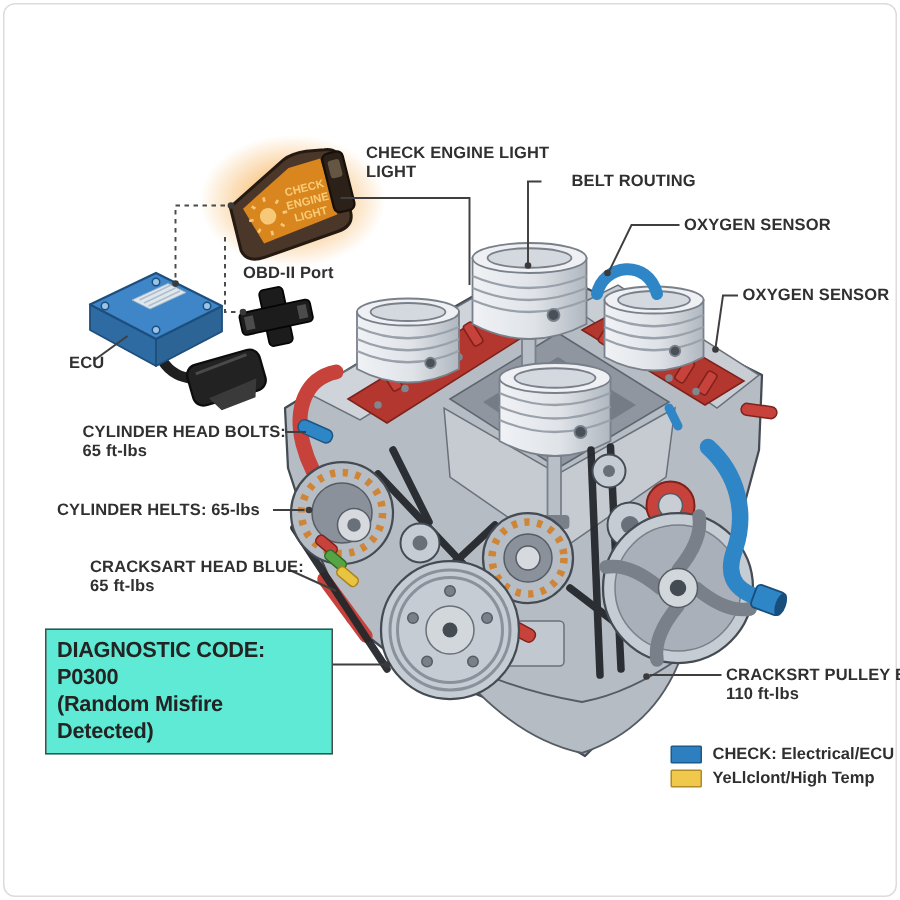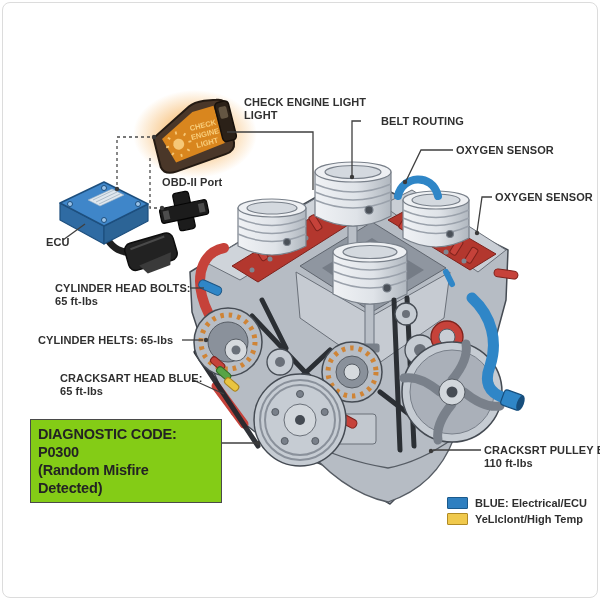--- a/index.html
+++ b/index.html
@@ -7,21 +7,21 @@
          font-family:"Liberation Sans",sans-serif;}
   .frame{position:absolute;left:2px;top:2px;right:2px;bottom:2px;border:1px solid #dcdcdc;
          border-radius:8px;pointer-events:none;}
   svg{position:absolute;left:0;top:0;}
   .lbl{position:absolute;color:#303030;font-size:11px;font-weight:bold;line-height:13px;
        letter-spacing:.1px;white-space:nowrap;}
   .lbl .sub{display:block;}
   .center{text-align:left;white-space:normal;}
   .right{}
   .diagbox{position:absolute;left:30px;top:419px;width:176px;border:1.6px solid #4a4a4a;
-           background:#84cc16;padding:5px 7px;color:#232323;font-size:14.5px;font-weight:bold;
+           background:#5eead4;padding:5px 7px;color:#232323;font-size:14.5px;font-weight:bold;
            line-height:18px;letter-spacing:-.2px;}
   .legend{position:absolute;left:447px;top:495px;}
   .legend-row{display:flex;align-items:center;height:15px;margin-bottom:1px;}
   .swatch{width:21px;height:12px;border-radius:1px;margin-right:7px;box-sizing:border-box;}
   .swatch.blue{border:1.5px solid #1b5a8c;}
   .swatch.yellow{border:1.5px solid #b08a24;}
   .legend-row .txt{color:#2f2f2f;font-size:11px;font-weight:bold;}
   .lamp-glyph{font-family:"Liberation Sans",sans-serif;font-weight:bold;}
 </style>
 </head>
@@ -360,20 +360,20 @@
   </div>
 
   <div class="lbl" style="left:484px;top:444px;">
     <span class="sub">CRACKSRT PULLEY BOLT</span>
     <span class="sub">110 ft-lbs</span>
   </div>
 
   <div class="legend">
     <div class="legend-row">
       <span class="swatch blue" style="background-color: rgb(46, 127, 192);"></span>
-      <span class="txt">BLUE: Electrical/ECU</span>
+      <span class="txt">CHECK: Electrical/ECU</span>
     </div>
     <div class="legend-row">
       <span class="swatch yellow" style="background-color: rgb(240, 201, 76);"></span>
       <span class="txt">YeLlclont/High Temp</span>
     </div>
   </div>
 </div>
 
 </body></html>

